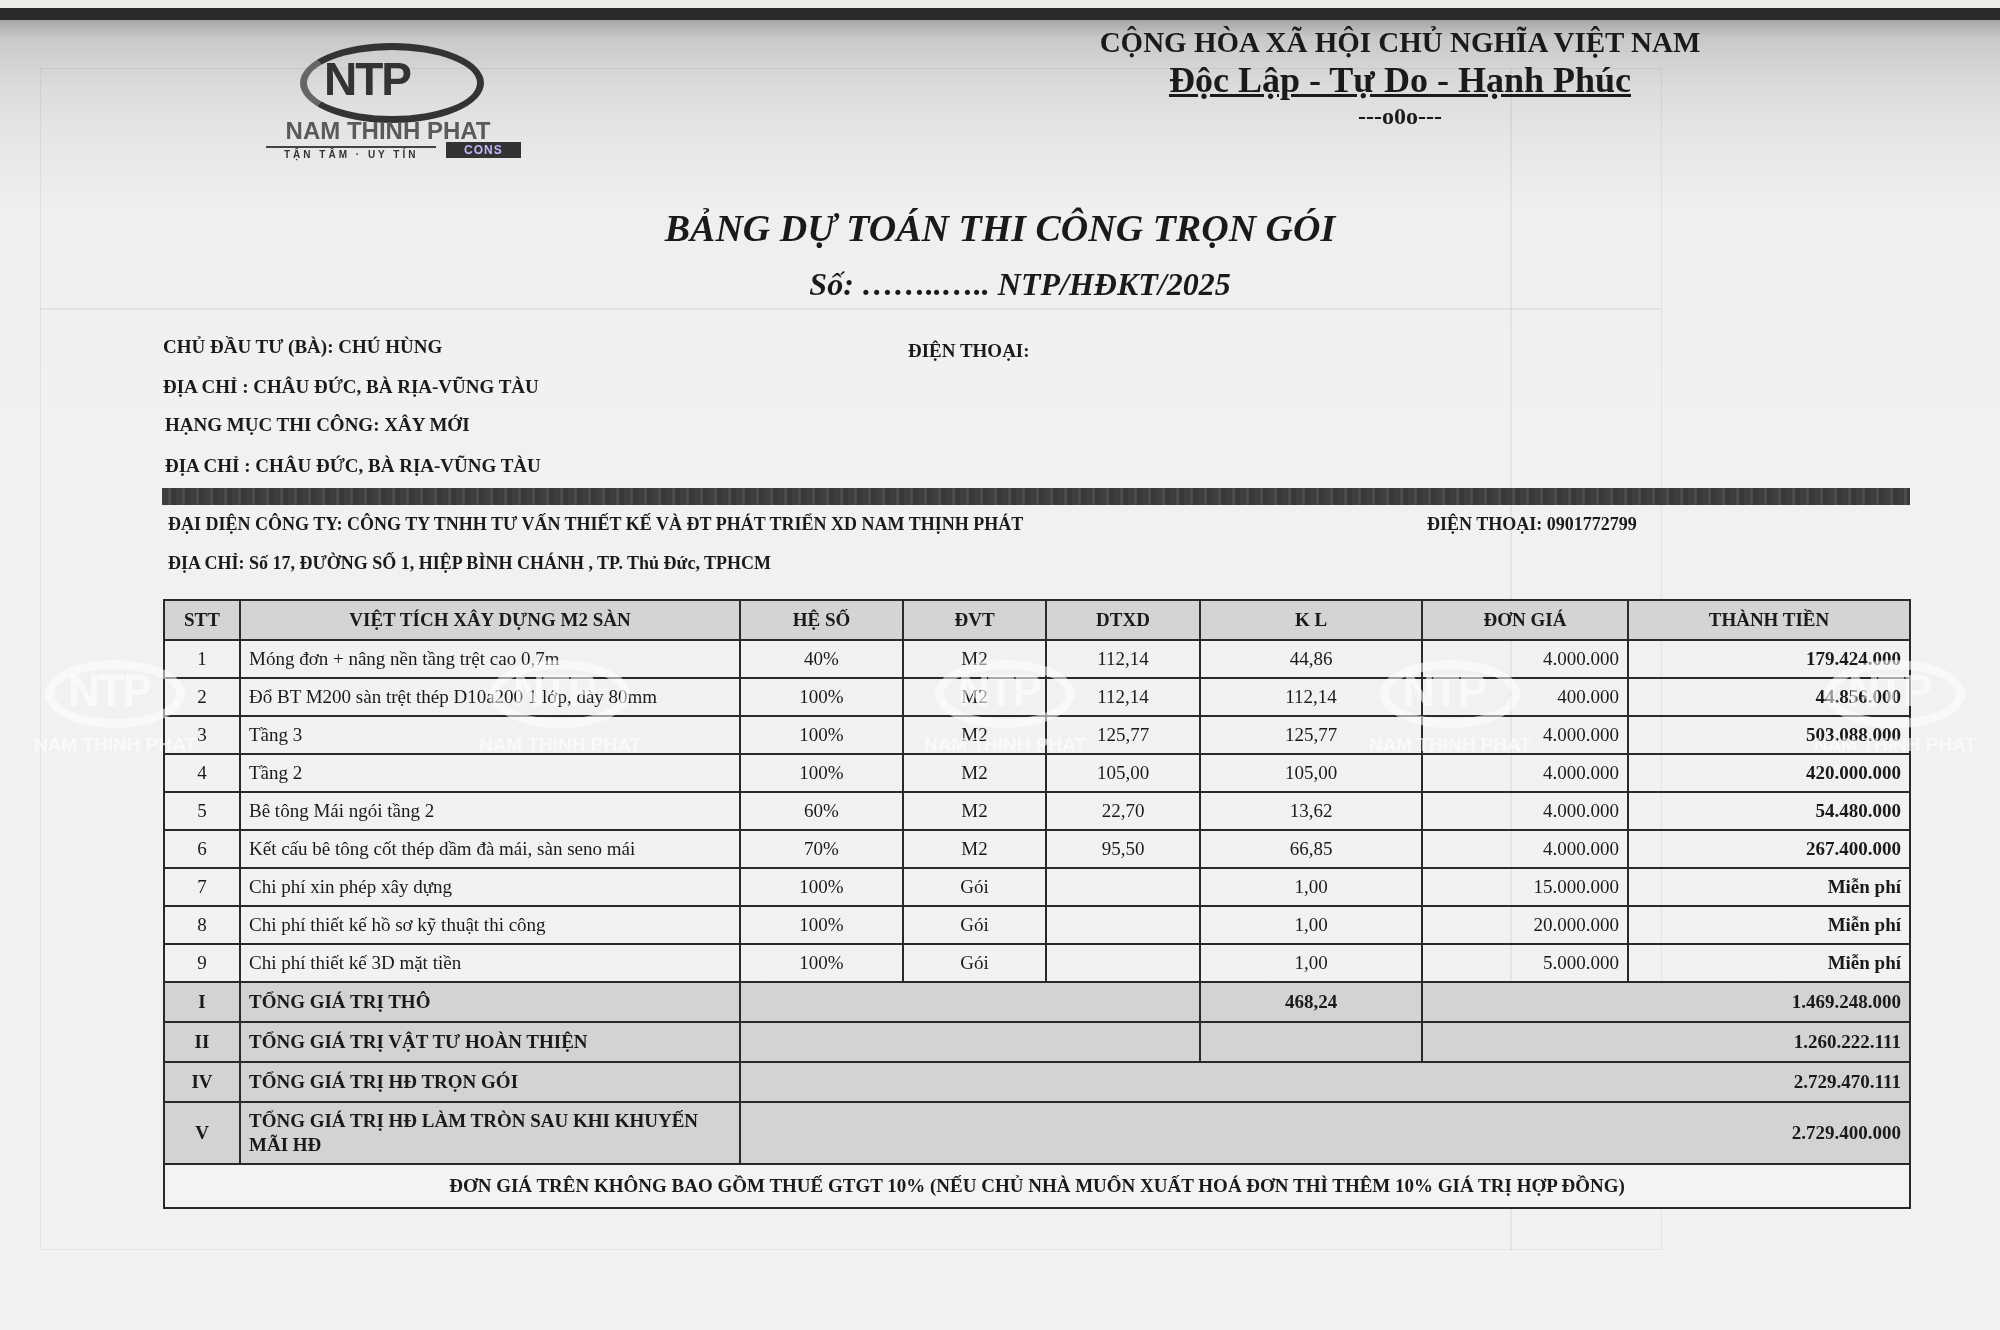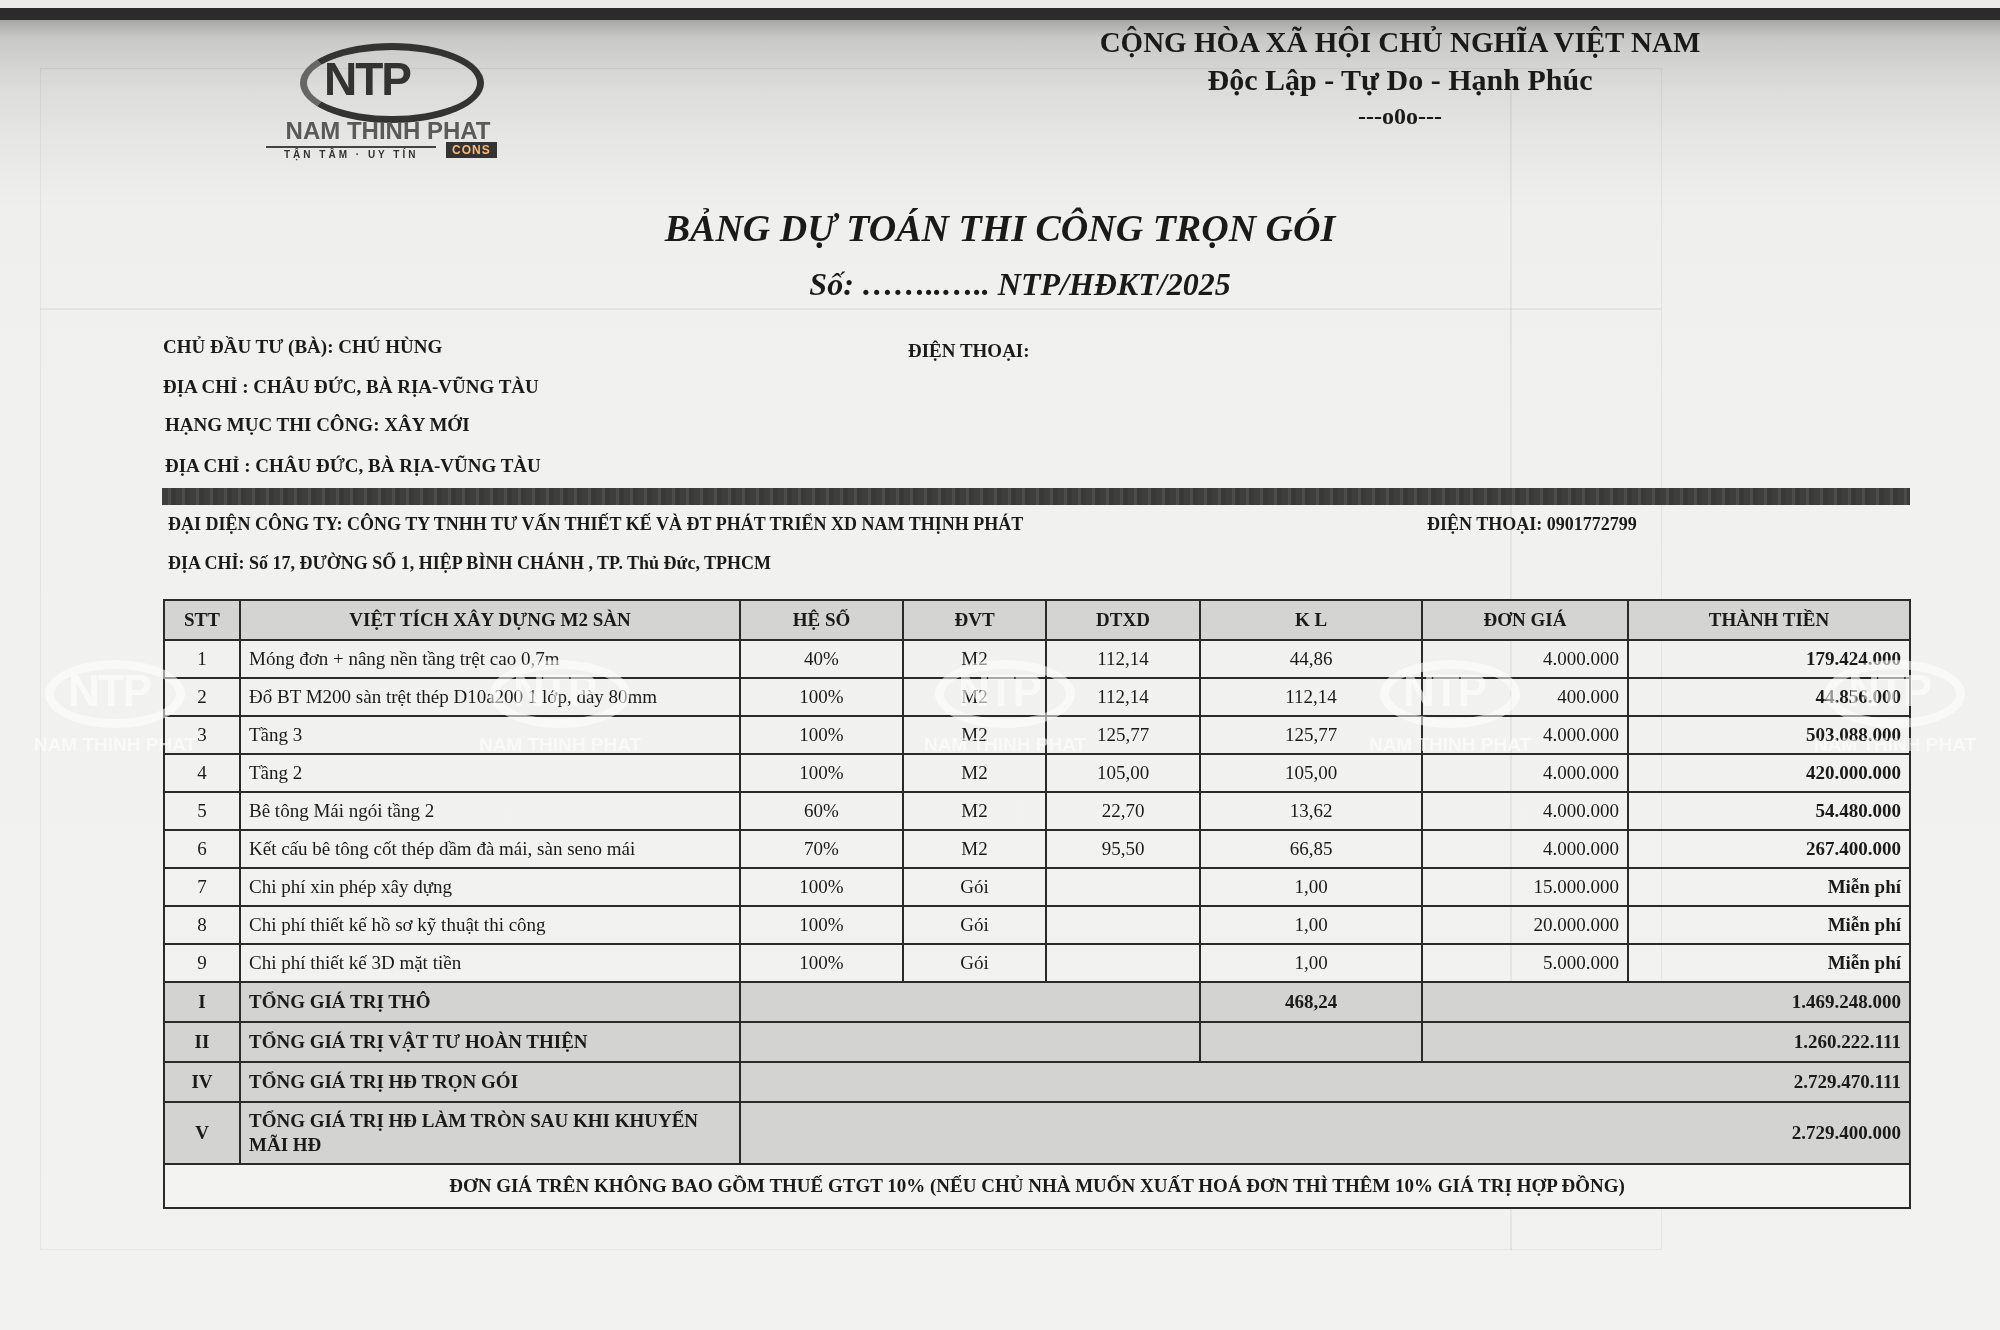--- a/index.html
+++ b/index.html
@@ -32,28 +32,28 @@
   .logo-name {
     position: absolute; left: 0; top: 79px; width: 252px; text-align: center;
     font-family: "Liberation Sans", sans-serif; font-weight: 700; font-size: 24px; color: #5a5a5a;
   }
   .logo-rule { position: absolute; left: 4px; top: 108px; width: 170px; height: 2px; background: #444; }
   .logo-tag {
     position: absolute; left: 22px; top: 111px; font-family: "Liberation Sans", sans-serif;
     font-size: 10px; font-weight: 700; letter-spacing: 3px; color: #333;
   }
   .logo-cons {
-    position: absolute; left: 184px; top: 104px; background: #333; color: #fdba74;
-    font-family: "Liberation Sans", sans-serif; font-weight: 700; font-size: 12px; padding: 1px 6px; letter-spacing: 1px;
+    position: absolute; left: 184px; top: 104px; background: #333; color: #c4b5fd;
+    font-family: "Liberation Sans", sans-serif; font-weight: 700; font-size: 12px; padding: 1px 18px; letter-spacing: 1px;
   }
 
   
   .nat { position: absolute; left: 1050px; top: 14px; width: 700px; text-align: center; font-weight: 700; }
   .nat .l1 { font-size: 29px; line-height: 40px; }
-  .nat .l2 { font-size: 30px; line-height: 36px; }
+  .nat .l2 { font-size: 36px; line-height: 36px; text-decoration: underline; }
   .nat .l3 { font-size: 24px; line-height: 36px; font-weight: 700; }
 
   .title { position: absolute; left: 0; width: 2000px; text-align: center; font-weight: 700; font-style: italic; }
   .title.t1 { top: 198px; font-size: 38px; }
   .title.t2 { top: 258px; font-size: 32px; padding-left: 20px; }
 
   .info { position: absolute; font-weight: 700; font-size: 19px; white-space: nowrap; }
 
   .darkband {
     position: absolute; left: 162px; top: 480px; width: 1748px; height: 17px;

